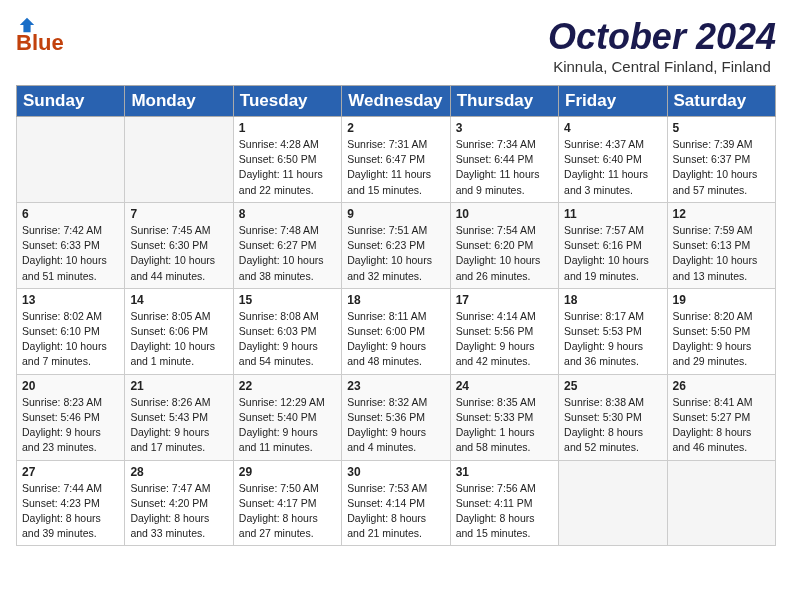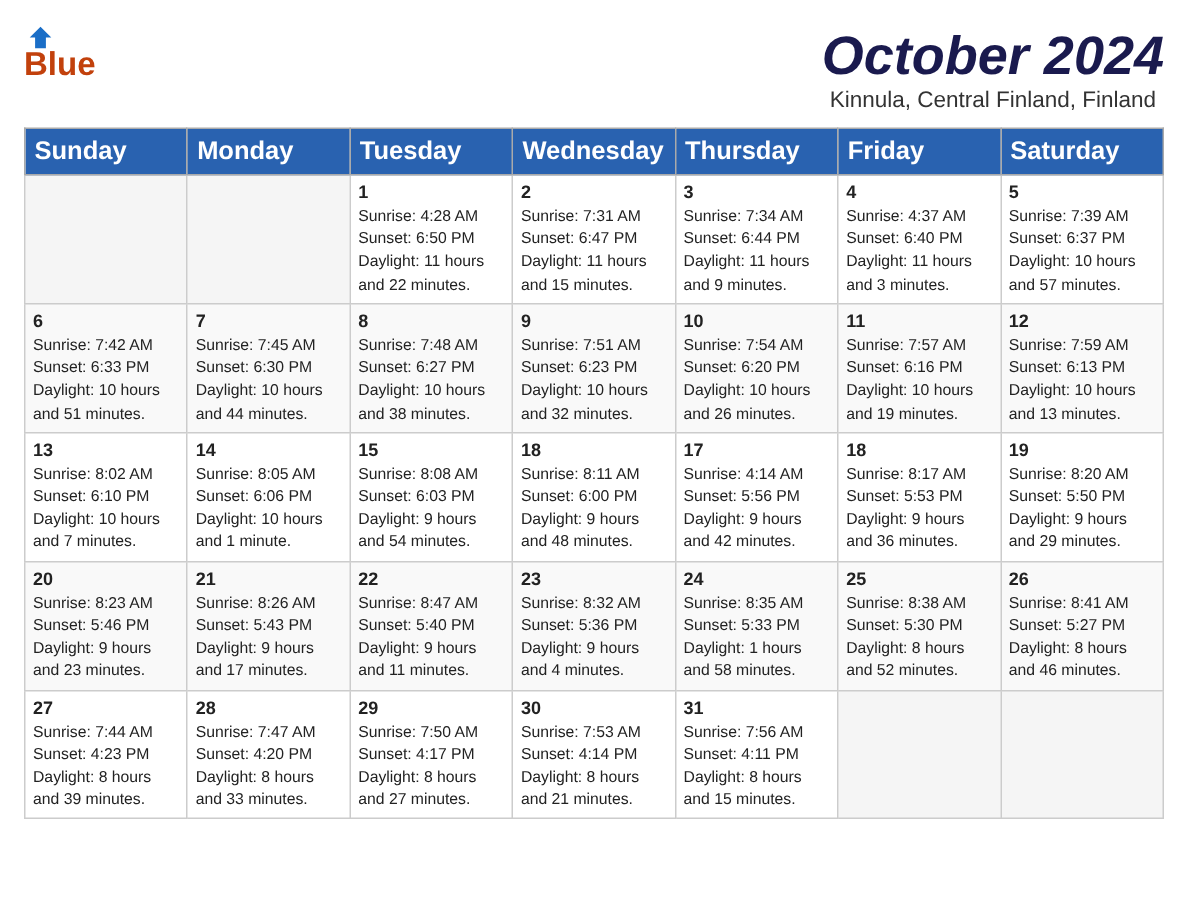--- a/index.html
+++ b/index.html
@@ -292,21 +292,21 @@
         <span class="day-num">21</span>
         <div class="day-detail">
           <span>Sunrise: 8:26 AM</span><br>
           <span>Sunset: 5:43 PM</span><br>
           <span>Daylight: 9 hours and 17 minutes.</span>
         </div>
       </td>
         <td>
         <span class="day-num">22</span>
         <div class="day-detail">
-          <span>Sunrise: 8:47 AM</span><br>
+          <span>Sunrise: 12:29 AM</span><br>
           <span>Sunset: 5:40 PM</span><br>
           <span>Daylight: 9 hours and 11 minutes.</span>
         </div>
       </td>
         <td>
         <span class="day-num">23</span>
         <div class="day-detail">
           <span>Sunrise: 8:32 AM</span><br>
           <span>Sunset: 5:36 PM</span><br>
           <span>Daylight: 9 hours and 4 minutes.</span>

